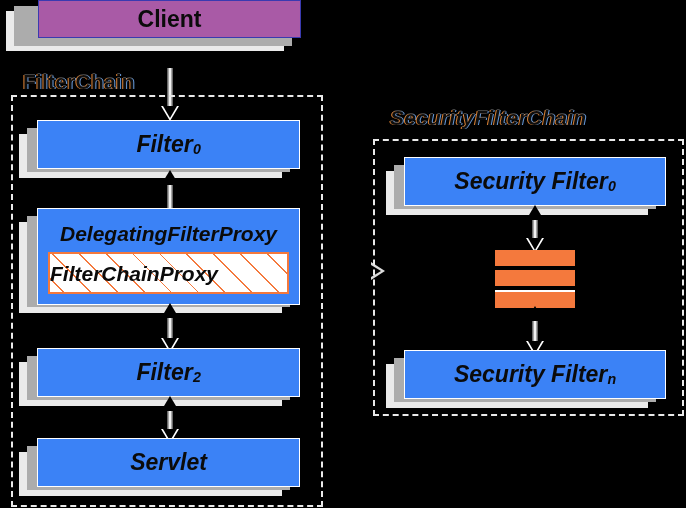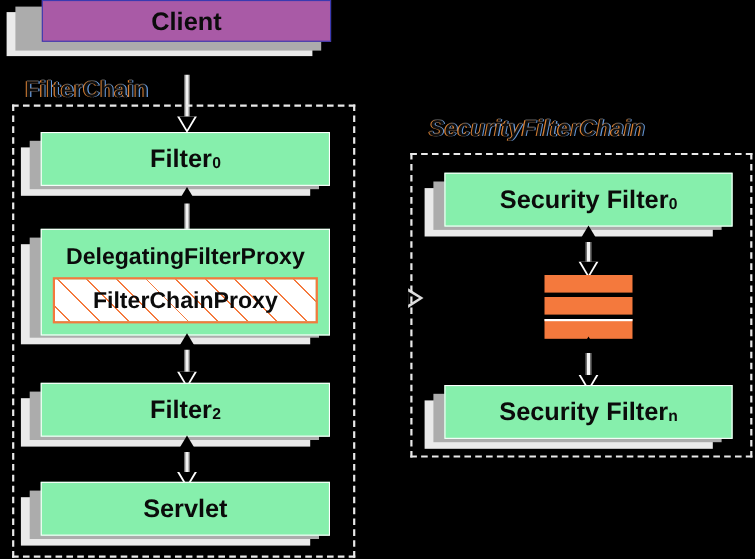--- a/index.html
+++ b/index.html
@@ -39,21 +39,21 @@
   .node .face{
     position:absolute;left:0;top:0;box-sizing:border-box;
   }
   .node .shadow-back{background:#eaeaea;}
   .node .shadow-mid{background:#acacac;}
   .node .face{
     display:flex;align-items:center;justify-content:center;
     color:#0b0b0b;font-weight:700;
     text-align:center;line-height:1;
   }
-  .node.orange .face{background:#86efac;border:1px solid #ffffff;}
+  .node.orange .face{background:#3b82f6;border:1px solid #ffffff;font-style:italic;}
   .node.purple .face{background:#a95aa6;border:1px solid #3a3ab0;}
 
   .label-txt{display:inline-block;}
   .sub{
     font-size:.62em;
     vertical-align:sub;
     position:relative;
     top:.30em;
     left:.02em;
     font-weight:700;
@@ -70,21 +70,21 @@
     width:calc(100% - 10px);
     margin:0 5px 5px 5px;
     height:48px;
     box-sizing:border-box;
     border:2px solid #f4793d;
     background:
       repeating-linear-gradient(45deg,
         #ffffff 0px, #ffffff 9px,
         #f4793d 9px, #f4793d 10.2px,
         #ffffff 10.2px, #ffffff 19px);
-    display:flex;align-items:center;justify-content:center;
+    display:flex;align-items:center;
     font-size:21px;font-weight:700;color:#0b0b0b;
   }
 
   
   .arrow{position:absolute;}
   .arrow .stem{
     position:absolute;left:50%;transform:translateX(-50%);
     width:5px;background:#f2f2f2;border-left:1px solid #5a5a5a;border-right:1px solid #5a5a5a;
     box-sizing:border-box;
   }

